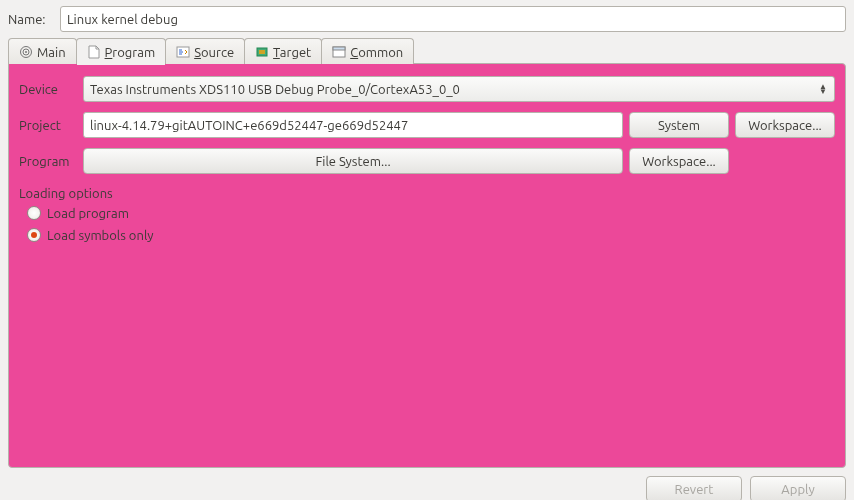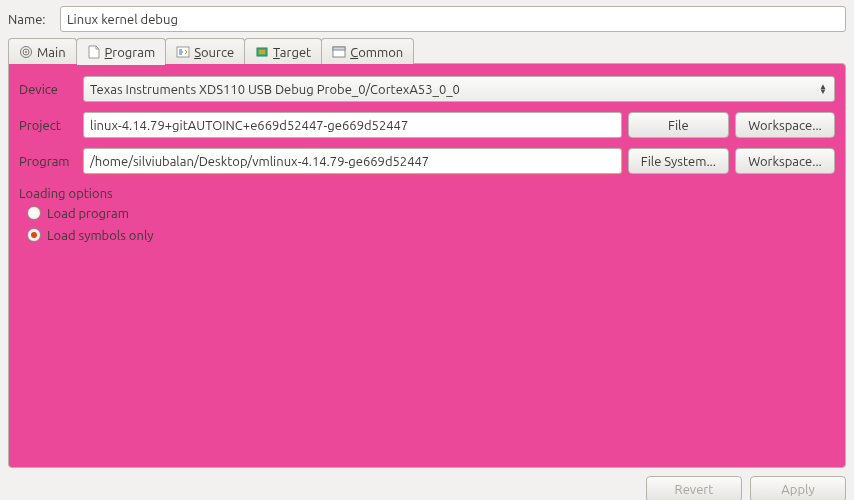--- a/index.html
+++ b/index.html
@@ -246,25 +246,24 @@
         <div class="combo">
           <span>Texas Instruments XDS110 USB Debug Probe_0/CortexA53_0_0</span>
           <span class="arrows">
               <span>▲</span>
               <span>▼</span>
             </span>
         </div>
 
         <span class="lab">Project</span>
         <input type="text" class="text-field" value="linux-4.14.79+gitAUTOINC+e669d52447-ge669d52447" style="">
-        <button class="btn">File</button>
+        <button class="btn">System</button>
         <button class="btn">Workspace...</button>
 
         <span class="lab">Program</span>
-        <input type="text" class="text-field program-field" value="/home/silviubalan/Desktop/vmlinux-4.14.79-ge669d52447" style="">
         <button class="btn">File System...</button>
         <button class="btn">Workspace...</button>
 
       </div>
 
       <div class="section-title">Loading options</div>
 
       <div class="radio-row">
         <span class="radio"></span>
         <span>Load program</span>

